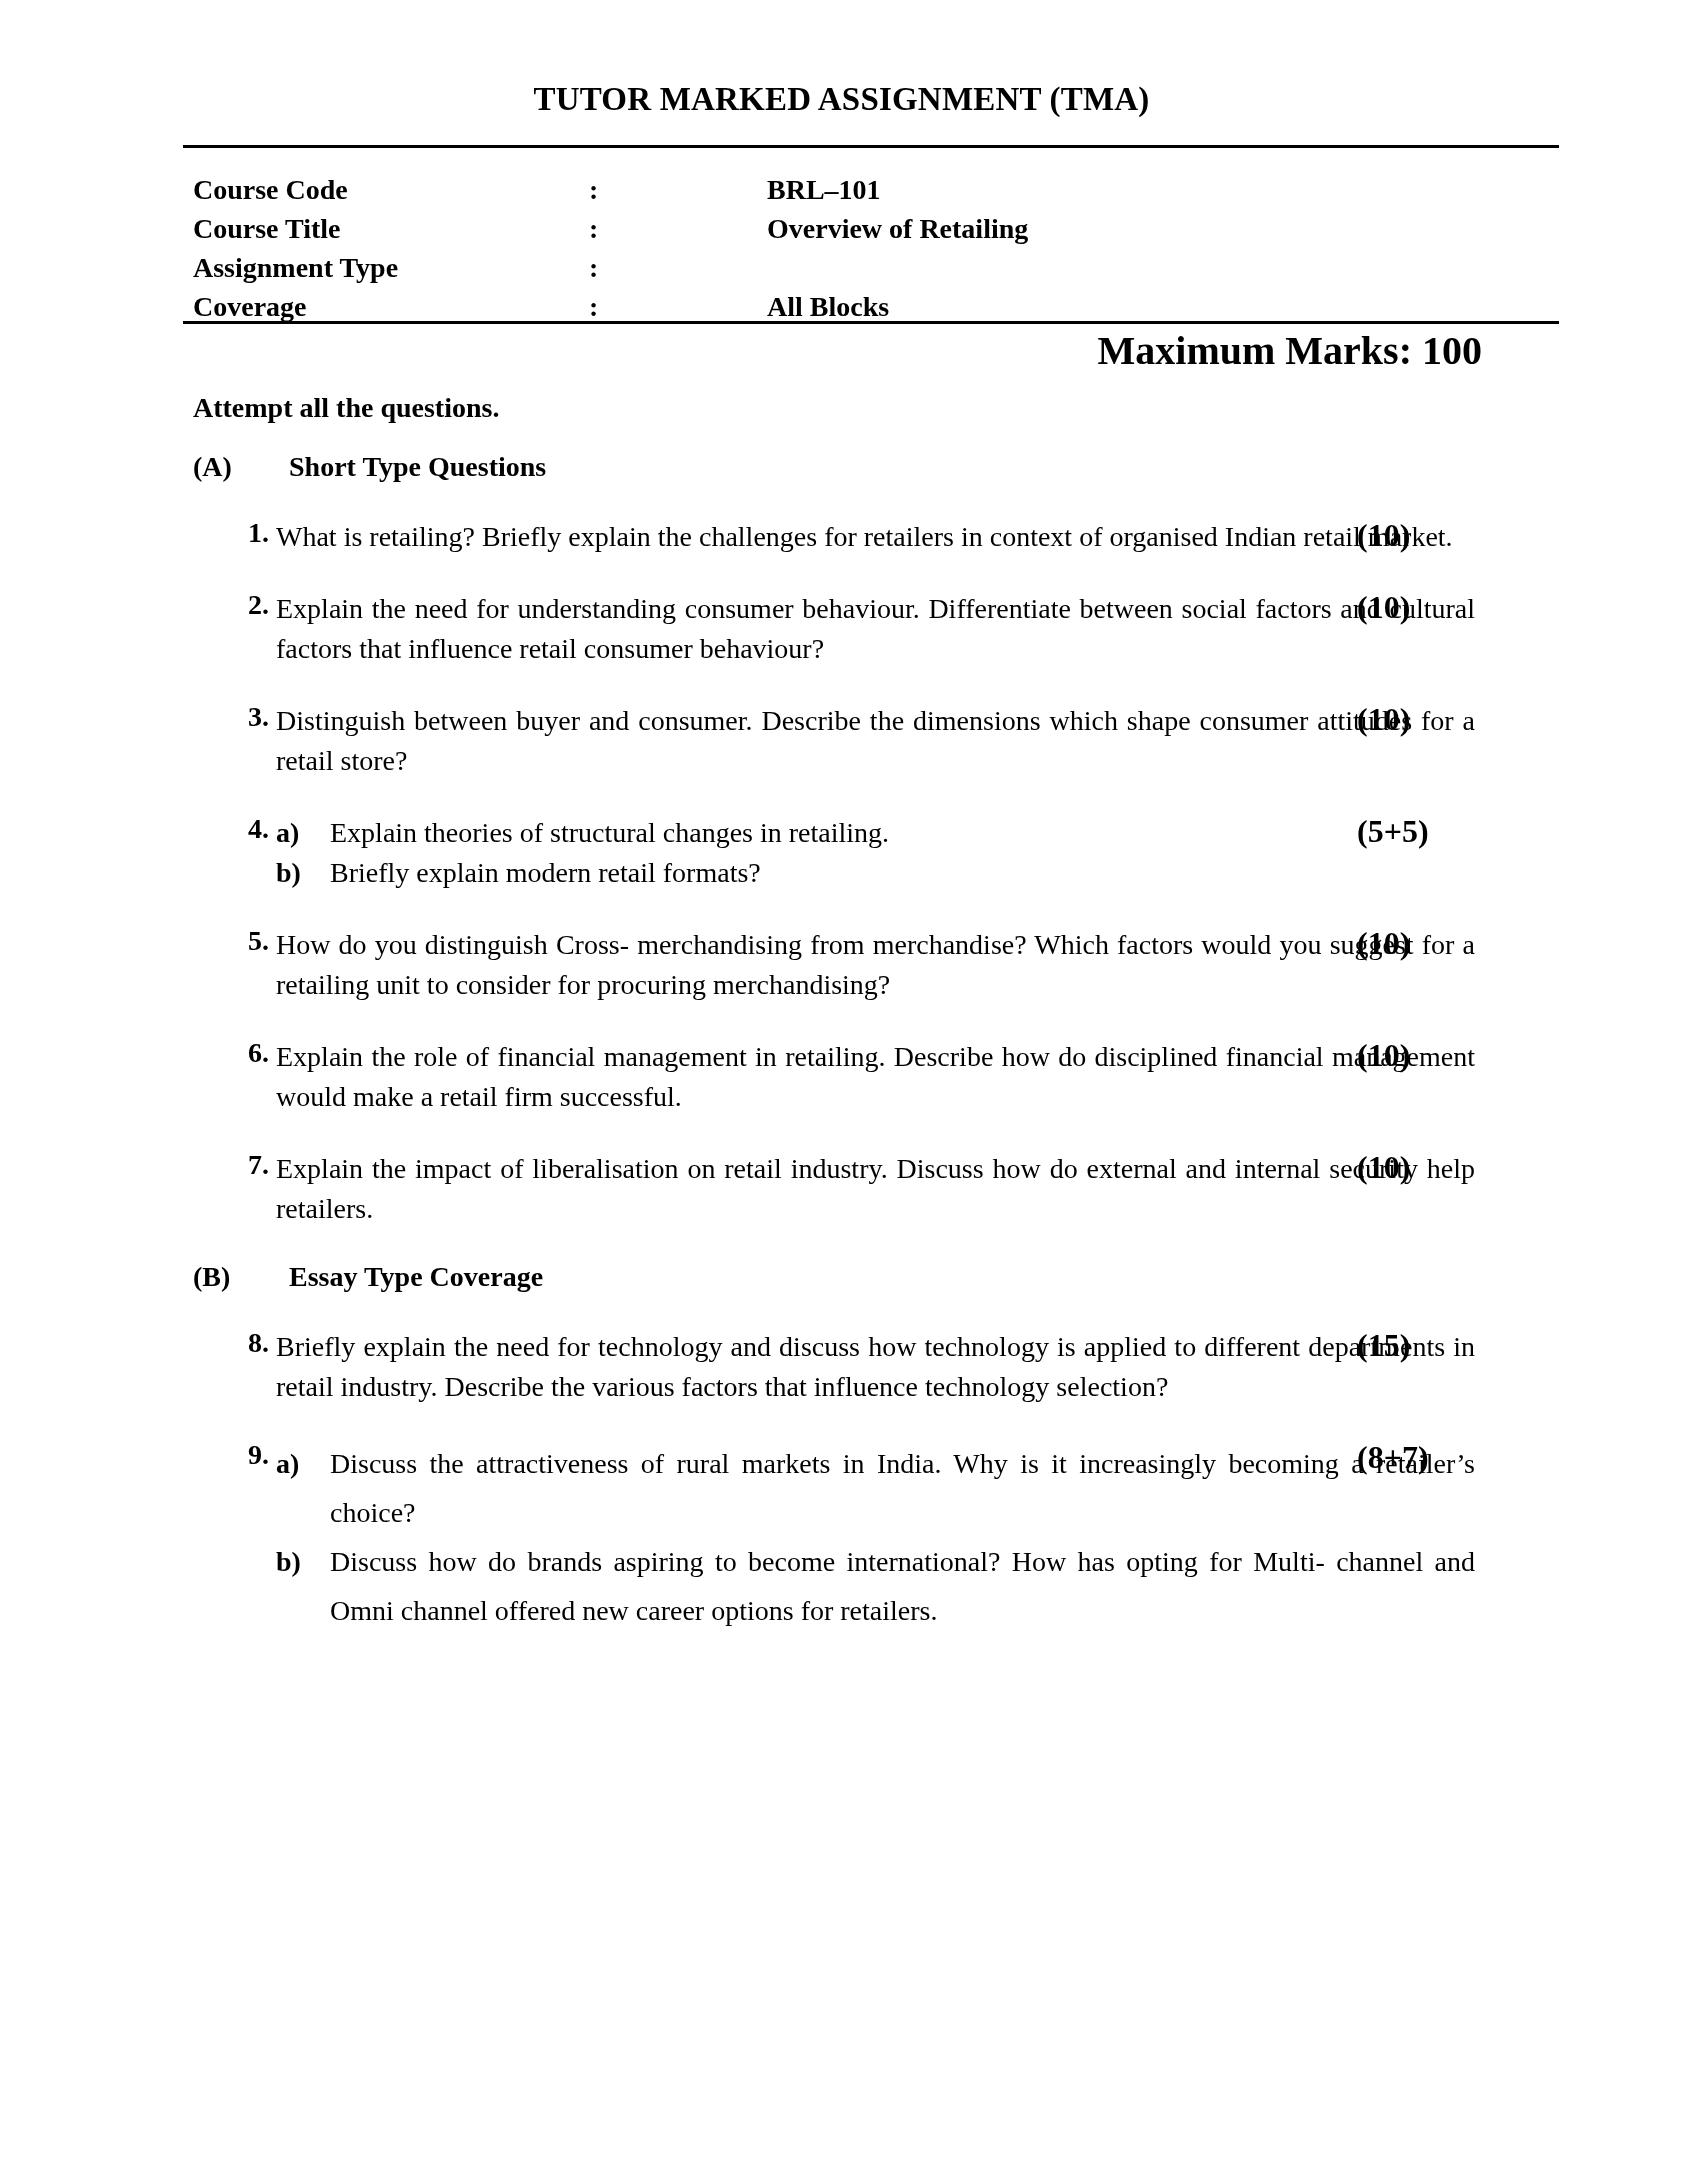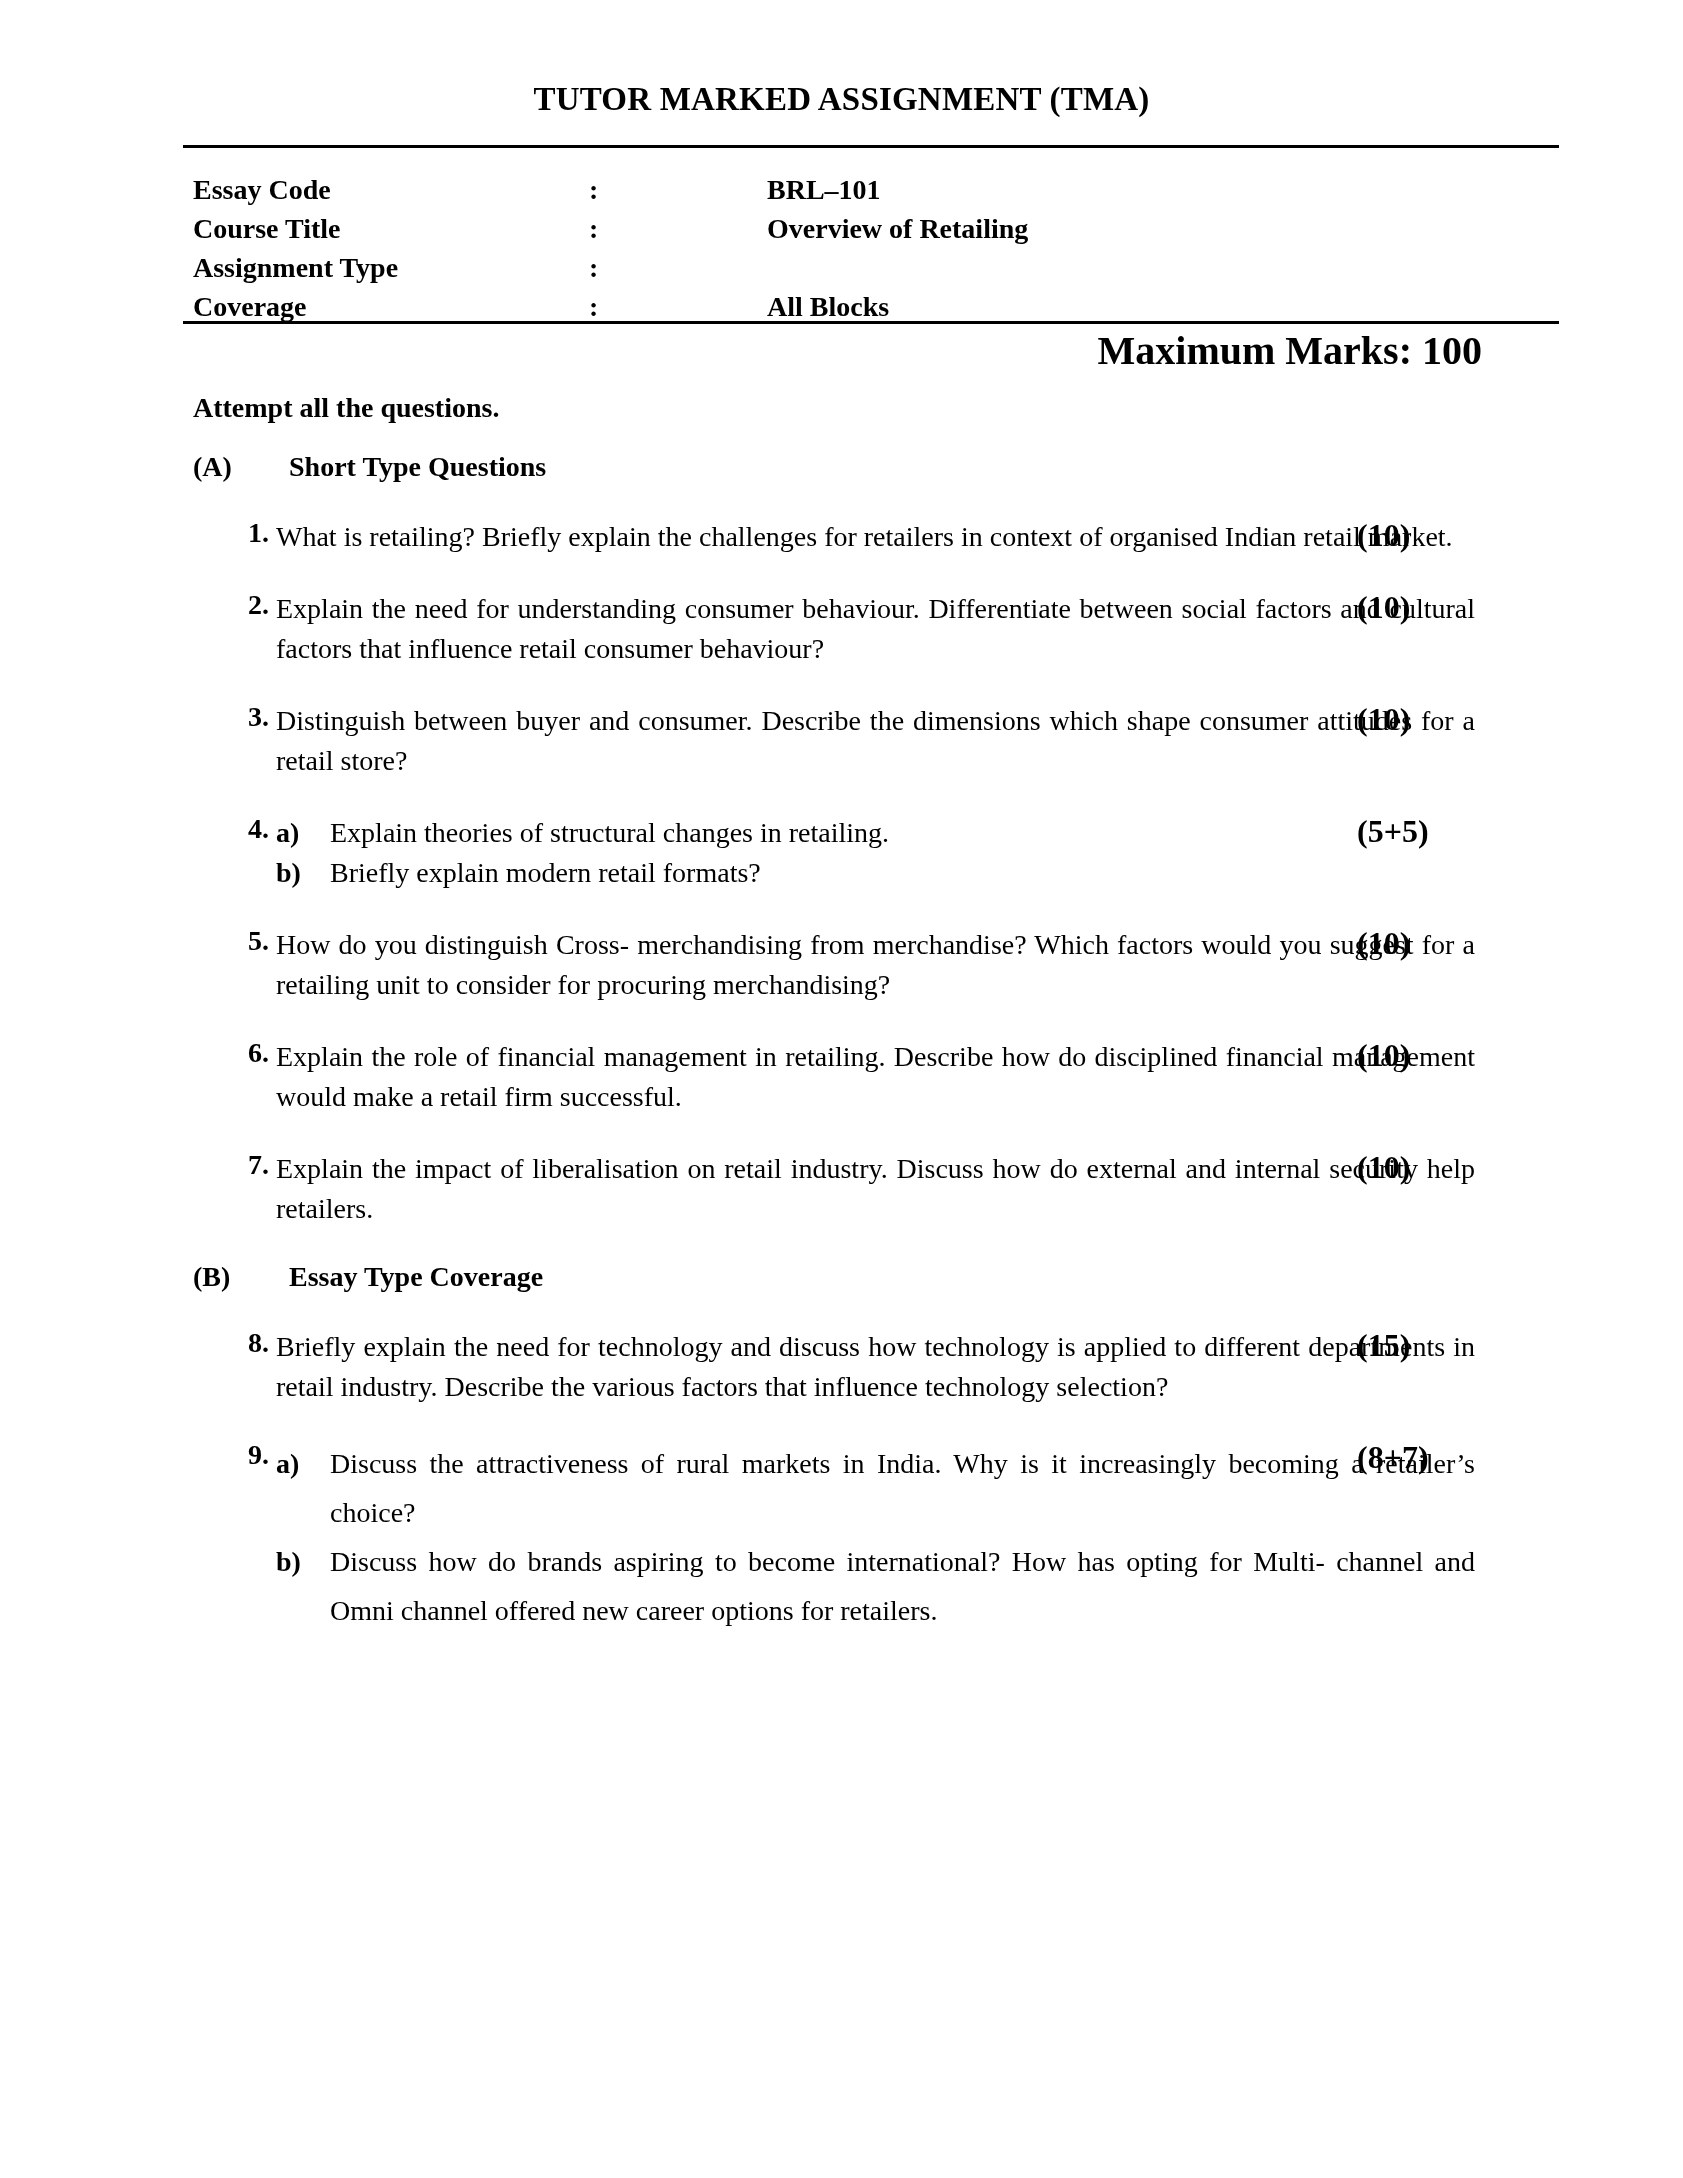--- a/index.html
+++ b/index.html
@@ -155,21 +155,21 @@
 <body>
 
 <div class="page">
 
   <div class="doc-title">TUTOR MARKED ASSIGNMENT (TMA)</div>
 
   <div class="rule rule-top"></div>
 
   <div class="meta" id="meta-host">
       <div class="meta-row">
-        <div class="meta-label">Essay Code</div>
+        <div class="meta-label">Course Code</div>
         <div class="meta-colon">:</div>
         <div class="meta-value">BRL–101</div>
       </div>
       <div class="meta-row">
         <div class="meta-label">Course Title</div>
         <div class="meta-colon">:</div>
         <div class="meta-value">Overview of Retailing</div>
       </div>
       <div class="meta-row">
         <div class="meta-label">Assignment Type</div>

